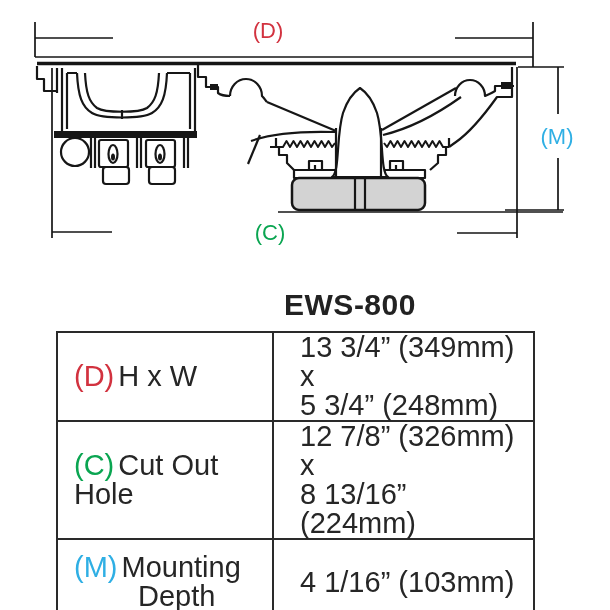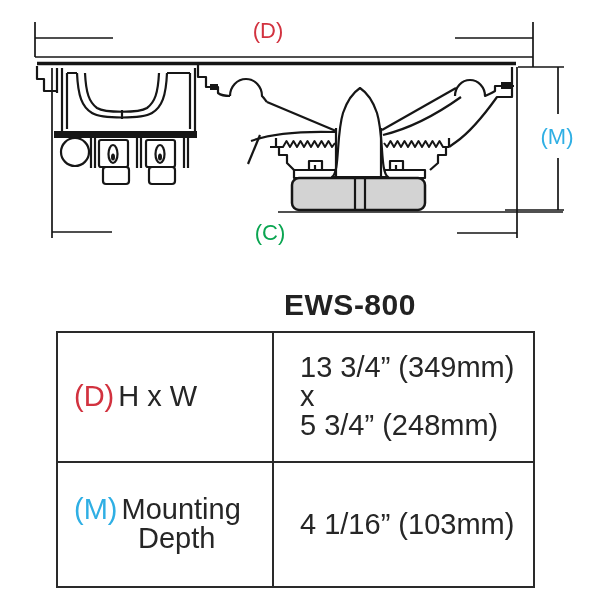--- a/index.html
+++ b/index.html
@@ -130,20 +130,29 @@
       <td>
         <span class="key key-d">(D)</span><span>H x W</span>
       </td>
       <td class="val">
         <div>13 3/4” (349mm) x</div>
         <div>5 3/4” (248mm)</div>
       </td>
     </tr>
     <tr>
       <td>
+        <span class="key key-c">(C)</span><span>Cut Out Hole</span>
+      </td>
+      <td class="val">
+        <div>12 7/8” (326mm) x</div>
+        <div>8 13/16” (224mm)</div>
+      </td>
+    </tr>
+    <tr>
+      <td>
         <span class="key key-m">(M)</span><span>Mounting</span>
         <div class="label-line2">Depth</div>
       </td>
       <td class="val val-top">
         <div>4 1/16” (103mm)</div>
       </td>
     </tr>
   </tbody>
     </table>
 

